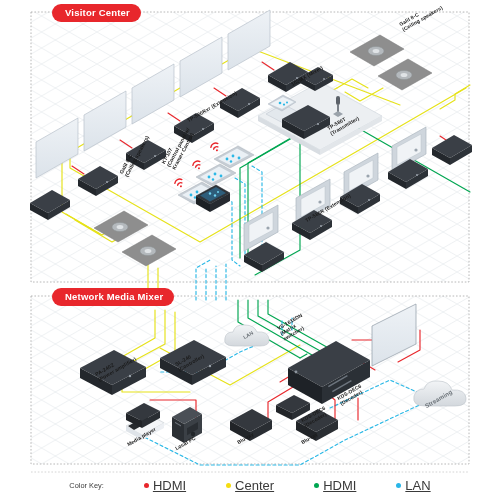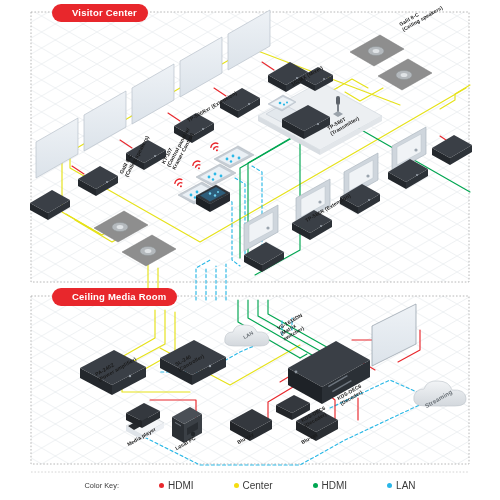--- a/index.html
+++ b/index.html
@@ -2,32 +2,32 @@
 <html><head>
 <meta charset="utf-8">
 <style>
   html,body{margin:0;padding:0;background:#ffffff;}
   body{width:500px;height:500px;overflow:hidden;
        font-family:"Liberation Sans",sans-serif;}
   #stage{position:relative;width:500px;height:500px;background:#ffffff;}
   svg.layer{position:absolute;left:0;top:0;width:500px;height:500px;}
   .pill{position:absolute;background:#e8272c;color:#ffffff;border-radius:11px;
         font-size:9.5px;font-weight:bold;letter-spacing:.2px;
-        padding:3px 11px 4px 20px;white-space:nowrap;z-index:40;
+        padding:3px 11px 4px 13px;white-space:nowrap;z-index:40;
         font-family:"Liberation Sans",sans-serif;}
   .lbl{position:absolute;color:#1a1a1a;font-size:5.1px;font-weight:bold;
        line-height:6.2px;white-space:pre;z-index:35;
        transform-origin:0 0;letter-spacing:.1px;}
   .key{position:absolute;left:0;top:476px;width:500px;height:18px;z-index:50;
        display:flex;align-items:center;justify-content:center;gap:0px;}
   .key-title{font-size:7.4px;color:#3a3a3a;font-weight:normal;margin-right:40px;}
   .key-item{display:flex;align-items:center;gap:4px;margin-right:40px;}
   .key-item:last-child{margin-right:0;}
   .key-dot{width:5px;height:5px;border-radius:50%;display:inline-block;}
-  .key-text{font-size:10px;color:#3a3a3a;}
+  .key-text{font-size:13px;color:#3a3a3a;text-decoration:underline;}
 </style>
 </head>
 <body>
 
 <div id="stage">
 
   <svg class="layer" viewBox="0 0 500 500">
     <defs>
       <pattern id="isoGrid" width="27.7" height="16" patternUnits="userSpaceOnUse" patternTransform="translate(0,0)">
         <path d="M0,8 L13.85,0 L27.7,8 L13.85,16 Z" fill="none" stroke="#e6e9ec" stroke-width="0.7"></path>
@@ -443,21 +443,21 @@
         <polygon points="16,15 34,5 34,12 16,22" fill="#2a2e33"></polygon>
       </g>
     </g>
 
     <g transform="translate(414,378)">
       <path d="M11,28 Q-2,28 0,18 Q2,11 10,11 Q13,2 24,3 Q35,3 38,12 Q51,11 52,20 Q53,28 41,28 Z" fill="url(#cloudG)" stroke="#c3c9cf" stroke-width="0.7"></path>
     </g>
   </svg>
 
   <div class="pill" style="left:52px;top:4px;">Visitor Center</div>
-  <div class="pill" style="left:52px;top:288px;">Ceiling Media Room</div>
+  <div class="pill" style="left:52px;top:288px;">Network Media Mixer</div>
 
   <div class="lbl" style="left:186px;top:118px;transform:rotate(-30deg);">TP-580Rxr (Extension)</div>
 
   <div class="lbl" style="left:304px;top:218px;transform:rotate(-30deg);">TP-580R (Extension)</div>
 
   <div class="lbl" style="left:398px;top:22px;transform:rotate(-30deg);text-align:left;">Galil 8-C
 (Ceiling speakers)</div>
 
   <div class="lbl" style="left:118px;top:172px;transform:rotate(-62deg);text-align:left;">Galil 8-C
 (Ceiling speakers)</div>

